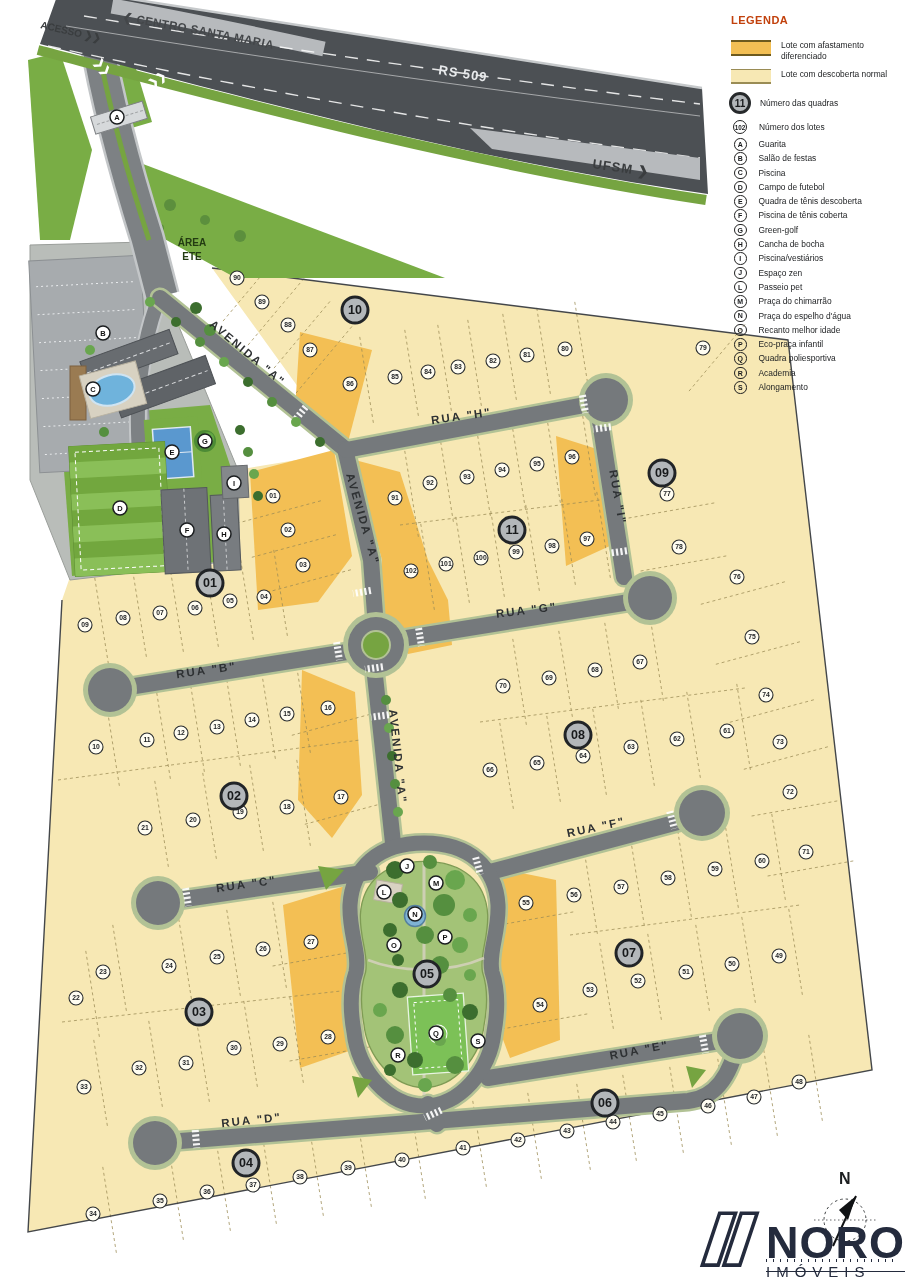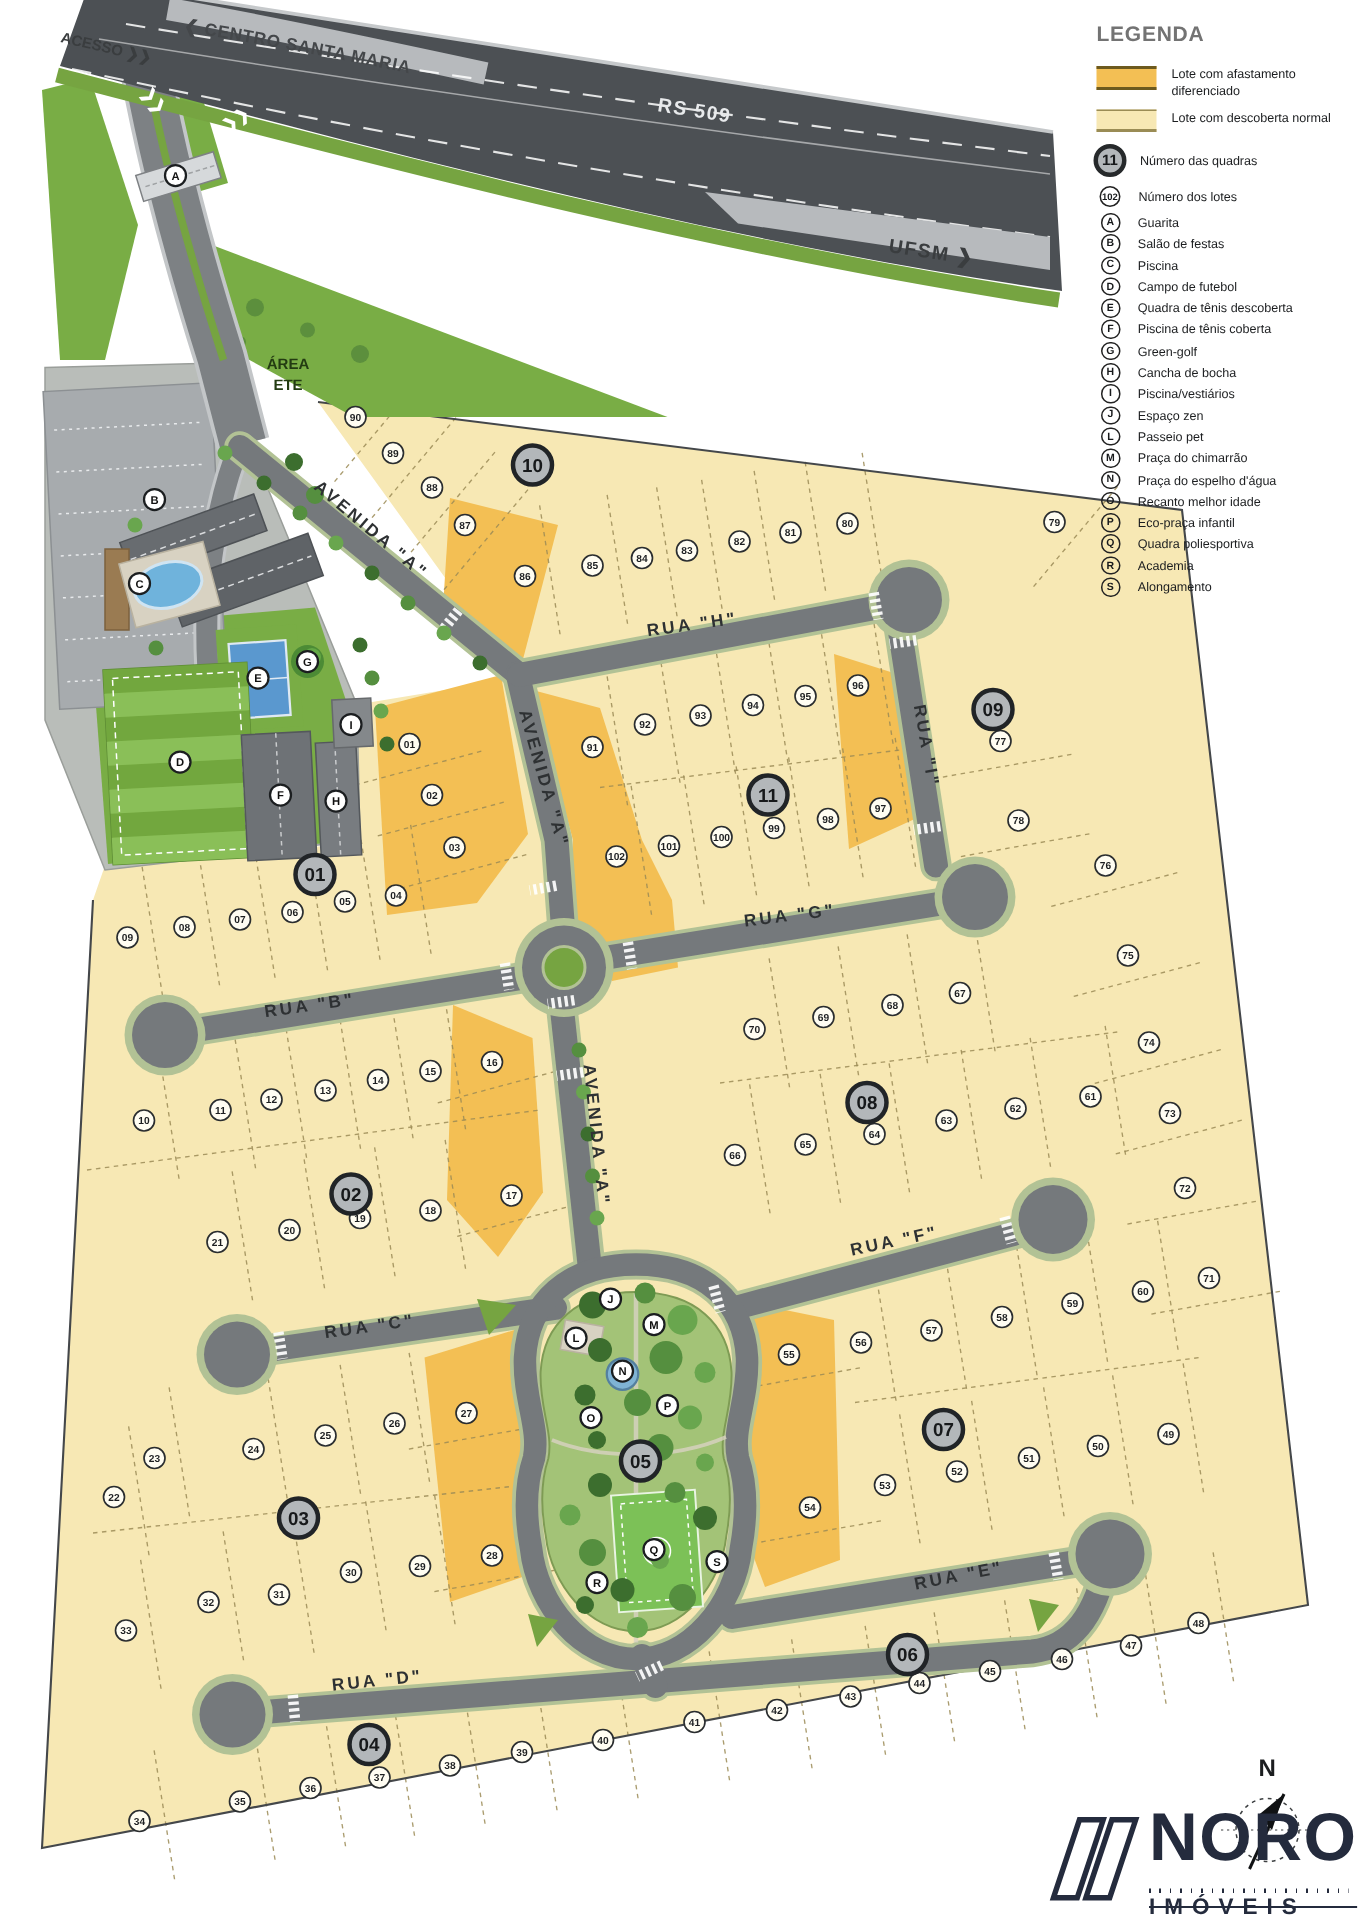--- a/index.html
+++ b/index.html
@@ -14,40 +14,40 @@
   .at{font-size:7.5px;font-weight:700;text-anchor:middle;fill:#111;}
   .ac{fill:#fff;stroke:#1b1e20;stroke-width:1.5;}
   .stl{font-size:11.5px;font-weight:700;fill:#2e3133;letter-spacing:2px;text-anchor:middle;}
   .lotline{stroke:#9b8b56;stroke-width:.9;stroke-dasharray:3 3;fill:none;opacity:.85;}
   .rv{stroke:#b2c295;stroke-width:21;fill:none;stroke-linecap:round;}
   .ra{stroke:#75797c;stroke-width:16;fill:none;stroke-linecap:round;}
   .xw{stroke:#fff;stroke-width:7;stroke-dasharray:2.2 2.2;opacity:.92;fill:none;}
 
   
   .legend{position:absolute;left:731px;top:14px;width:172px;}
-  .lg-title{font-size:14px;font-weight:700;letter-spacing:.5px;color:#737373;margin-bottom:14px;}
+  .lg-title{font-size:11px;font-weight:700;letter-spacing:.5px;color:#c2410c;margin-bottom:14px;}
   .lg-sw{display:flex;align-items:flex-start;margin-bottom:8px;}
   .sw{width:40px;height:12px;margin-right:10px;flex:0 0 auto;}
   .sw.diff{background:#f3bf54;border-top:2px solid #6d5a1e;border-bottom:2px solid #6d5a1e;}
   .sw.norm{background:#f7e8b4;border-top:1px solid #9a8c55;border-bottom:2px solid #9a8c55;}
   .lg-row{display:flex;align-items:center;margin-bottom:1.8px;}
   .lg-row.blockrow{margin-bottom:6px;margin-top:4px;}
   .lg-row.lotrow{margin-bottom:4px;}
   .lg-sym{flex:0 0 auto;display:flex;align-items:center;justify-content:center;border-radius:50%;margin-right:12px;font-weight:700;color:#17191b;box-sizing:border-box;}
   .lg-sym.block{width:22px;height:22px;background:#b3b7ba;border:3px solid #26292b;font-size:10px;margin-left:-2px;margin-right:9px;}
   .lg-sym.lot{width:14px;height:14px;border:1.5px solid #222;font-size:6.3px;margin-left:2px;}
   .lg-sym.amen{width:12.5px;height:12.5px;border:1.3px solid #222;font-size:7px;margin-left:3px;}
   .lg-label{font-size:8.4px;color:#1c1e20;line-height:1.25;}
 
   
   .brand{position:absolute;left:698px;top:1194px;width:207px;display:flex;align-items:flex-end;}
   .brand-text{margin-left:6px;}
   .brand-name{font-size:45px;font-weight:700;color:#242b3d;letter-spacing:1px;line-height:.8;}
-  .brand-sub{font-size:15px;color:#242b3d;letter-spacing:6px;margin-top:20px;position:relative;
-     background:linear-gradient(rgba(0,0,0,0) 46%,#242b3d 46% 52%,rgba(0,0,0,0) 52%);font-weight:bold;}
+  .brand-sub{font-size:15px;color:#242b3d;letter-spacing:6px;margin-top:2px;position:relative;
+     background:linear-gradient(rgba(0,0,0,0) 46%,#242b3d 46% 52%,rgba(0,0,0,0) 52%);}
   .brand-sub::before{content:"";position:absolute;left:0;right:6px;top:-4px;height:3px;
      background:repeating-linear-gradient(90deg,#242b3d 0 1px,rgba(0,0,0,0) 1px 7px);}
   .compass{position:absolute;left:792px;top:1156px;}
 </style>
 </head>
 <body>
 
 <div class="stage">
 
 <svg id="map" width="905" height="1280" viewBox="0 0 905 1280">

